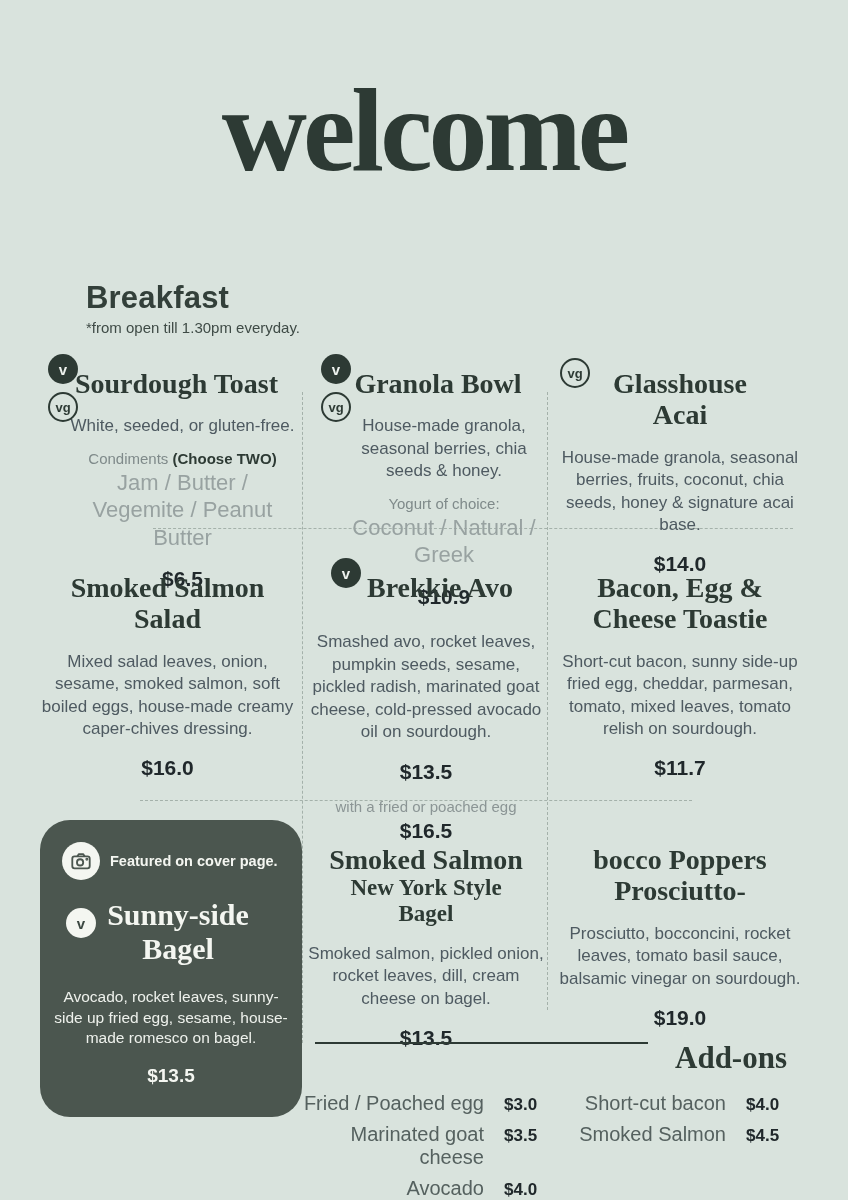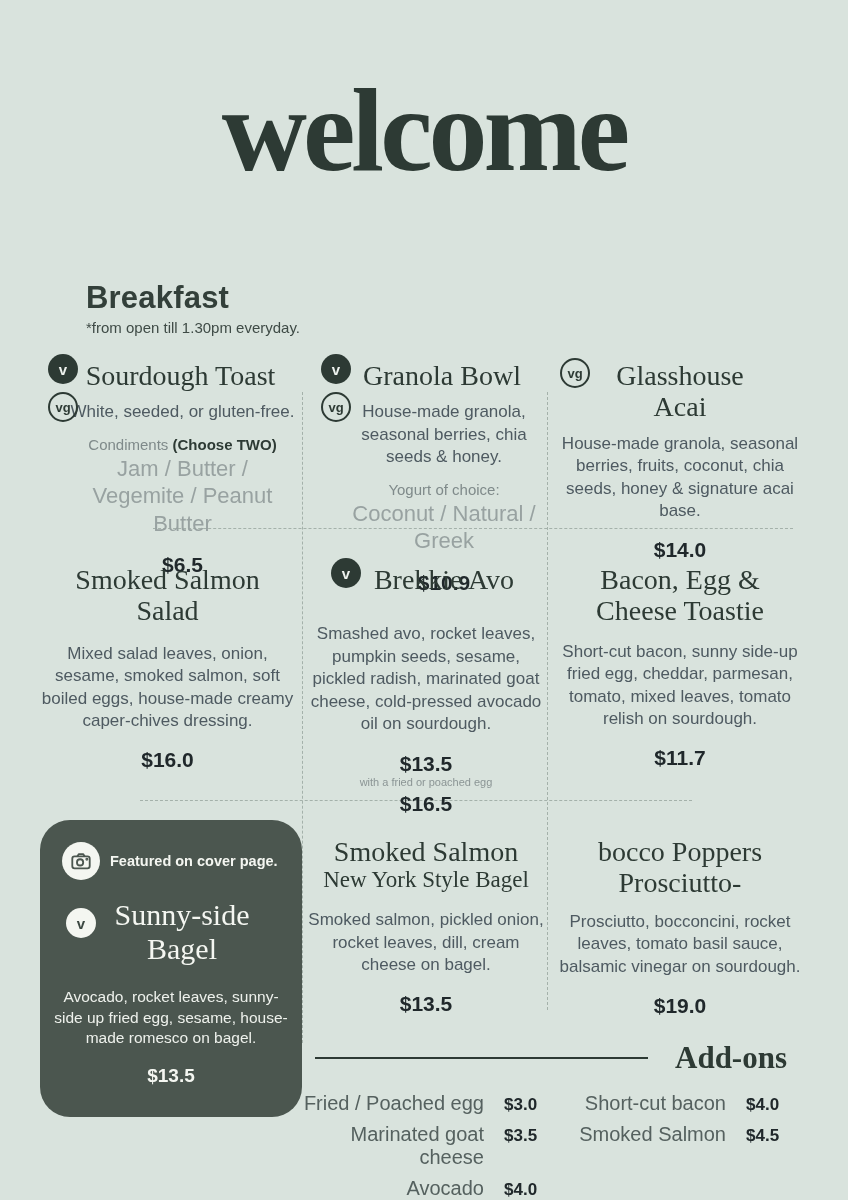--- a/index.html
+++ b/index.html
@@ -18,59 +18,59 @@
 
   .section-head { position:absolute; left:86px; top:280px; }
   .section-title { font-size:31px; font-weight:bold; color:#33403a; letter-spacing:0.2px; }
   .section-note { font-size:15px; color:#3f4b46; margin-top:3px; }
 
   
   .vdiv { position:absolute; width:0; border-left:1.5px dashed #a4b1aa; }
   .hdiv { position:absolute; height:0; border-top:1.5px dashed #a4b1aa; }
 
   .cell { position:absolute; text-align:center; }
-  .item-name { font-family:"Liberation Serif", serif; font-weight:normal;
-               font-size:28px; line-height:1.12; color:#2d3a34; margin:8px; }
+  .item-name { font-family:"Liberation Serif", serif; font-weight:bold;
+               font-size:28px; line-height:1.12; color:#2d3a34; margin:16px; }
   .item-name .ln { display:block; }
   .name-sm { font-size:23px; }
 
   .badge {
     display:flex; align-items:center; justify-content:center;
     width:30px; height:30px; border-radius:50%;
     font-weight:bold; box-sizing:border-box; position:absolute;
   }
   .badge-filled { background:#2d3a34; color:#eef2ee; font-size:15px; }
   .badge-outline { border:2.5px solid #2d3a34; color:#2d3a34; font-size:13px; background:transparent; }
   .badge-light { background:#f4f6f1; color:#3c4842; font-size:15px; }
 
   .desc { font-size:17px; line-height:1.32; color:#4e5a61; margin:10px 0 0 0; }
   .sub-label { font-size:15px; color:#7f8a8a; margin-top:12px; }
   .sub-label b { color:#2d3a34; font-weight:bold; }
   .options { font-size:22px; line-height:1.25; color:#98a2a1; margin-top:2px; }
   .price { font-size:21px; font-weight:bold; color:#20282b; margin-top:16px; }
-  .extra-note { font-size:11px; color:#8b9595; }
+  .extra-note { font-size:15px; color:#8b9595; margin-top:14px; }
   .extra-price { font-size:21px; font-weight:bold; color:#20282b; margin-top:4px; }
 
   
   .card {
     position:absolute; left:40px; top:820px; width:262px; height:297px;
     background:#4b564f; border-radius:30px; color:#f4f6f1; text-align:center;
   }
   .card-top { position:absolute; left:22px; top:22px; display:flex; align-items:center; text-align:left; }
   .cam-circle { width:38px; height:38px; border-radius:50%; background:#f4f6f1;
                 display:flex; align-items:center; justify-content:center; flex:0 0 auto; }
   .featured-note { font-size:14.5px; font-weight:bold; color:#f4f6f1; margin-left:10px; line-height:1.15; }
   .card .item-name { color:#f4f6f1; font-size:30px; }
   .card .desc { color:#eef1ec; font-size:15.5px; }
   .card .price { color:#f4f6f1; font-size:19px; }
   .card .badge { position:absolute; }
 
   
   .addons-rule-row { position:absolute; left:315px; top:1042px; width:472px;
-                     display:flex; align-items:center;gap:13px; }
+                     display:flex; align-items:flex-start;gap:13px; }
   .addons-line { flex:1; border-top:2.5px solid #2d3a34; margin-right:14px; }
   .addons-title { font-family:"Liberation Serif", serif; font-weight:bold;
                   font-size:31px; color:#2d3a34; line-height:1; }
   .addon-group { position:absolute; }
   .addon-row { display:flex; align-items:baseline; margin-bottom:8px; }
   .addon-label { flex:1; text-align:right; font-size:20px; color:#55615f; }
   .addon-price { width:46px; margin-left:20px; text-align:left;
                  font-size:17px; font-weight:bold; color:#20282b; }
 </style>
 </head>

